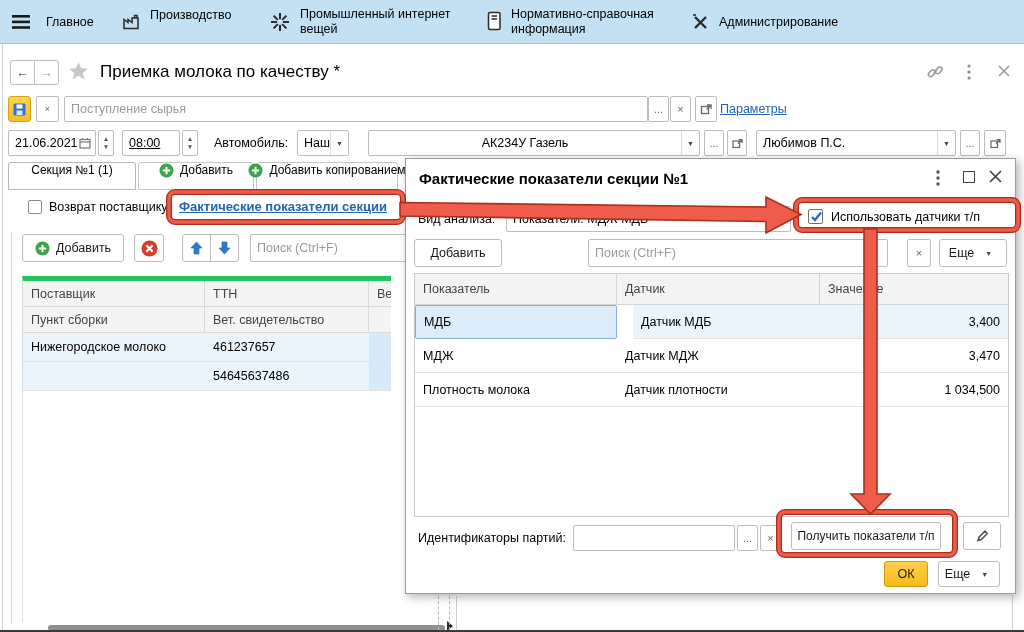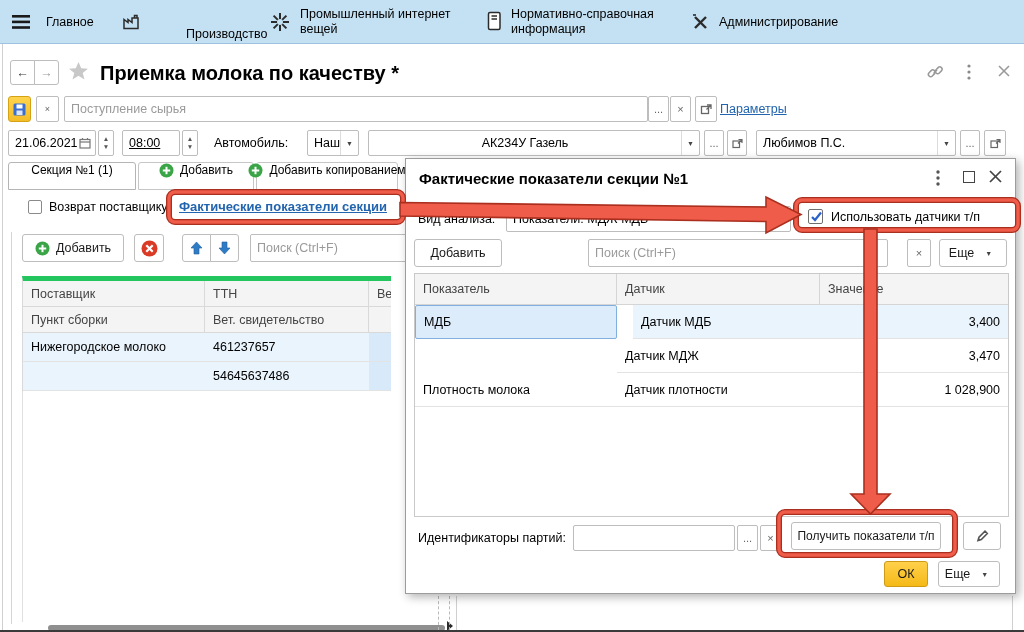--- a/index.html
+++ b/index.html
@@ -47,21 +47,21 @@
 </div>
 
 <div class="abs" style="left:46px;top:15px;">Главное</div>
 
 <span class="abs" style="left:122px;top:13px;">
   <svg width="18" height="18" fill="none" stroke="#2b2b2b" stroke-width="1.5">
       <path d="M2 15.5V6.5l4 3v-3l4 3V5h6v10.5z"></path>
       <path d="M12.5 5V2.5h2.5V5"></path>
     </svg>
 </span>
-<div class="abs" style="left:150px;top:27px;margin-left:36px;">Производство</div>
+<div class="abs" style="left:150px;top:8px;">Производство</div>
 
 <span class="abs" style="left:270px;top:12px;">
   <svg width="20" height="20" stroke="#2b2b2b" stroke-width="2">
       <line x1="10" y1="1" x2="10" y2="19"></line>
       <line x1="1" y1="10" x2="19" y2="10"></line>
       <line x1="3.6" y1="3.6" x2="16.4" y2="16.4"></line>
       <line x1="16.4" y1="3.6" x2="3.6" y2="16.4"></line>
       <circle cx="10" cy="10" r="3" fill="#c4e1f3" stroke="none"></circle>
     </svg>
 </span>
@@ -87,21 +87,21 @@
 
 <div class="abs btn" style="left:10px;top:60px;width:25px;height:25px;border-radius:3px 0 0 3px;color:#333;font-weight:bold;">←</div>
 <div class="abs btn" style="left:34px;top:60px;width:25px;height:25px;border-radius:0 3px 3px 0;color:#9a9a9a;font-weight:bold;">→</div>
 
 <span class="abs" style="left:68px;top:61px;">
   <svg width="21" height="21" viewBox="0 0 20 20">
       <polygon points="10,1 12.6,7 19,7.3 14,11.4 15.7,17.6 10,14 4.3,17.6 6,11.4 1,7.3 7.4,7" fill="#c8c8c8"></polygon>
     </svg>
 </span>
 
-<div class="abs" style="left:100px;top:62px;font-size:20px;font-weight:bold;">Приемка молока по качеству *</div>
+<div class="abs" style="left:100px;top:62px;font-size:17px;font-weight:normal;">Приемка молока по качеству *</div>
 
 <span class="abs" style="left:926px;top:63px;">
   <svg width="18" height="18" fill="none" stroke="#999" stroke-width="1.5">
       <path d="M7.5 10.5l3.5-3.5"></path>
       <rect x="2" y="8" width="7.5" height="4.6" rx="2.3" transform="rotate(-45 5.7 10.3)"></rect>
       <rect x="9" y="5" width="7.5" height="4.6" rx="2.3" transform="rotate(-45 12.7 7.3)"></rect>
     </svg>
 </span>
 <span class="abs" style="left:966px;top:63px;">
   <svg width="6" height="18">
@@ -160,21 +160,21 @@
 <div class="abs fld" style="left:122px;top:130px;width:58px;height:26px;text-decoration:underline;">
   <span class="txt">08:00</span>
 </div>
 <div class="abs spin" style="left:182px;top:130px;width:16px;height:26px;">
   <span>▲</span>
     <span>▼</span>
 </div>
 
 <div class="abs" style="left:214px;top:136px;">Автомобиль:</div>
 
-<div class="abs fld" style="left:307px;top:130px;width:52px;height:26px;">
+<div class="abs fld" style="left:297px;top:130px;width:52px;height:26px;">
   <span class="txt">Наш</span>
   <span class="combo-sep"></span>
     <span class="caret">▼</span>
 </div>
 
 <div class="abs fld" style="left:368px;top:130px;width:332px;height:26px;text-align:center;">
   <span class="txt">АК234У Газель</span>
   <span class="combo-sep"></span>
     <span class="caret">▼</span>
 </div>
@@ -341,26 +341,27 @@
 
   <div class="abs" style="left:8px;top:114px;width:595px;height:244px;border:1px solid #c9c9c9;">
     <div class="hcell" style="left:0;top:0;width:202px;height:31px;border-color:#d5d5d5;">Показатель</div>
     <div class="hcell" style="left:202px;top:0;width:203px;height:31px;border-color:#d5d5d5;">Датчик</div>
     <div class="hcell" style="left:405px;top:0;width:188px;height:31px;border-right:none;border-color:#d5d5d5;">Значение</div>
 
     <div class="dcell" style="left:0;top:31px;width:202px;height:34px;background:#dcecfa;border:1px solid #7fb0e0;border-radius:2px;">МДБ</div>
     <div class="dcell" style="left:202px;top:31px;width:203px;height:34px;background:#eaf4fc;margin-left:16px;">Датчик МДБ</div>
     <div class="dcell num" style="left:405px;top:31px;width:188px;height:34px;background:#eaf4fc;">3,400</div>
 
+    <div class="dcell" style="left:0;top:65px;width:202px;height:34px;">МДЖ</div>
     <div class="dcell" style="left:202px;top:65px;width:203px;height:34px;">Датчик МДЖ</div>
     <div class="dcell num" style="left:405px;top:65px;width:188px;height:34px;">3,470</div>
 
     <div class="dcell" style="left:202px;top:99px;width:203px;height:34px;">Датчик плотности</div>
     <div class="dcell" style="left:0;top:99px;width:202px;height:34px;">Плотность молока</div>
-    <div class="dcell num" style="left:405px;top:99px;width:188px;height:34px;">1 028,900</div>
+    <div class="dcell num" style="left:405px;top:99px;width:188px;height:34px;">1 034,500</div>
   </div>
 
   <div class="abs" style="left:12px;top:372px;">Идентификаторы партий:</div>
   <input class="abs" style="left: 167px; top: 366px; width: 162px; height: 26px;">
   <div class="abs sbtn" style="left:331px;top:366px;width:21px;height:26px;">...</div>
   <div class="abs sbtn" style="left:354px;top:366px;width:21px;height:26px;">×</div>
   <div class="abs btn" style="left:385px;top:363px;width:150px;height:28px;font-size:12px;">
       <span>Получить показатели т/п</span>
     </div>
   <div class="abs btn" style="left:557px;top:363px;width:38px;height:28px;">

